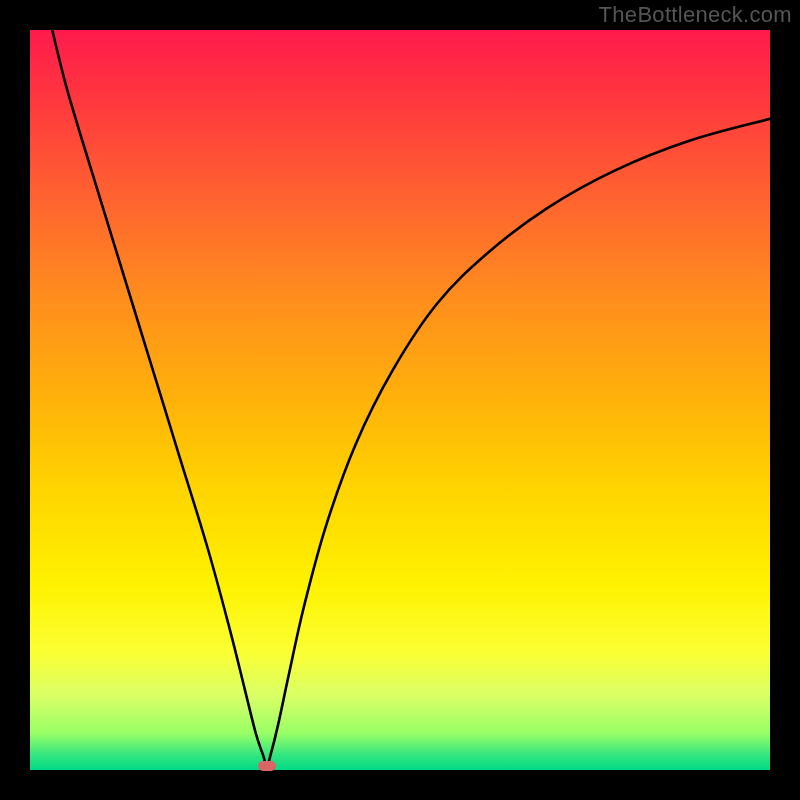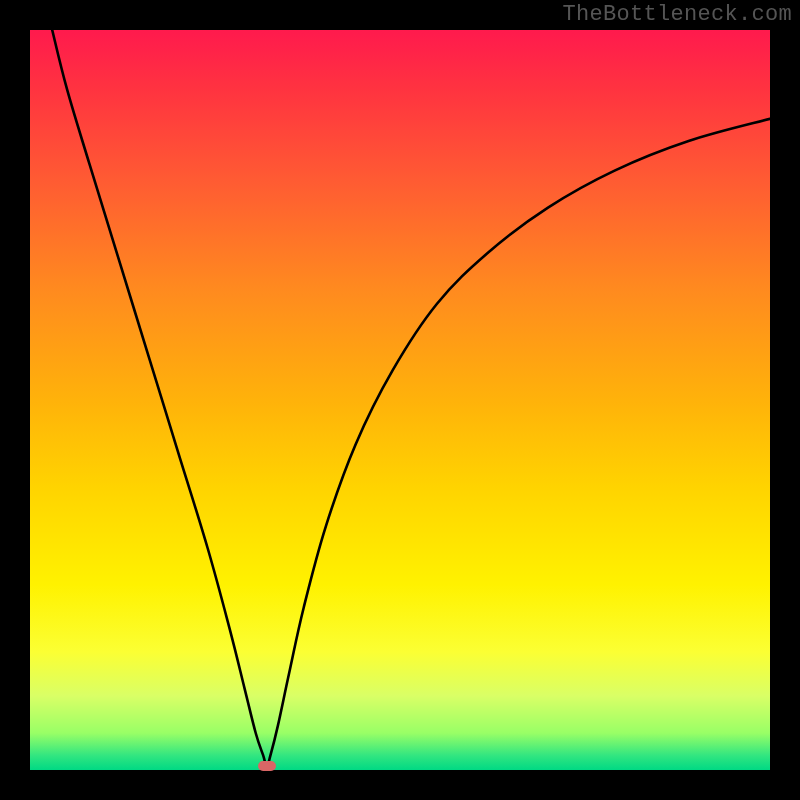--- a/index.html
+++ b/index.html
@@ -19,21 +19,20 @@
   }
   .watermark {
     position: absolute;
     top: 2px;
     right: 8px;
     color: #555;
     font-size: 22px;
     font-weight: 500;
     letter-spacing: 0.3px;
     z-index: 5;
-    font-family: Liberation Mono, monospace;
   }
   .plot {
     position: absolute;
     left: 30px;
     top: 30px;
     width: 740px;
     height: 740px;
   }
   .gradient {
     position: absolute;

